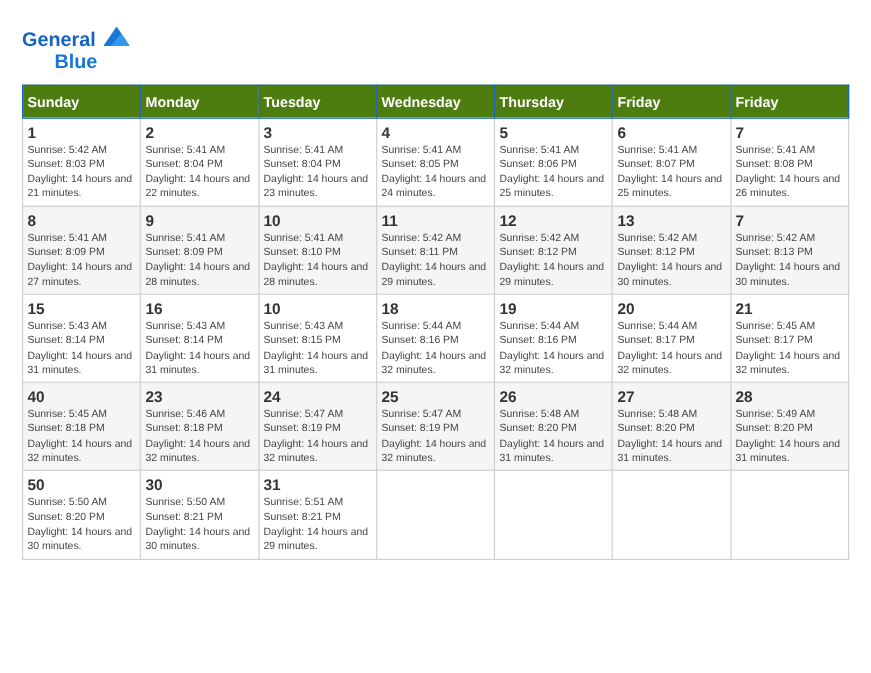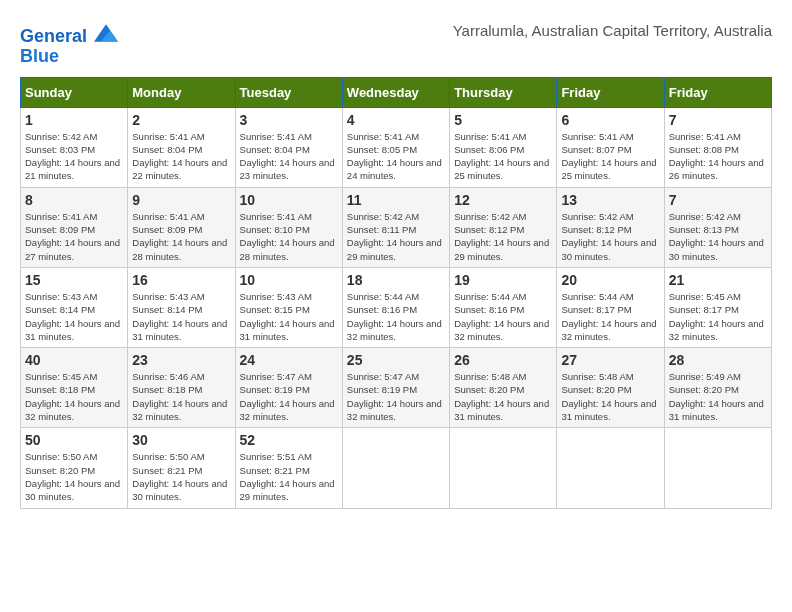--- a/index.html
+++ b/index.html
@@ -13,20 +13,21 @@
     .header {
       display: flex;
       align-items: flex-start;
       justify-content: space-between;
       margin-bottom: 4px;
     }
     .logo {
       display: flex;
       align-items: center;
       margin-top: 4px;
+      text-align: center;
     }
     .logo-text {
       font-size: 18px;
       font-weight: bold;
       color: #333;
       line-height: 1.1;
     }
     .logo-text span {
       color: #1565c0;
     }
@@ -101,21 +102,20 @@
           <polygon points="0,22 15,0 30,22" fill="#1976d2"></polygon>
           <polygon points="8,22 20,8 30,22" fill="#42a5f5" opacity="0.7"></polygon>
         </svg>
       </div>
       <div class="logo-text">
         <span style="color:#1976d2">Blue</span>
       </div>
     </div>
   </div>
   <div class="title-block">
-    <div class="location-title">Yarralumla, Australian Capital Territory, Australia</div>
   </div>
 </div>
 
 <table>
   <thead>
     <tr>
     <th>Sunday</th>
         <th>Monday</th>
         <th>Tuesday</th>
         <th>Wednesday</th>
@@ -368,21 +368,21 @@
         </td>
         <td>
           <span class="day-num">30</span>
           <div class="day-info">
             Sunrise: 5:50 AM<br>
             Sunset: 8:21 PM<br>
             Daylight: 14 hours and 30 minutes.
           </div>
         </td>
         <td>
-          <span class="day-num">52</span>
+          <span class="day-num">31</span>
           <div class="day-info">
             Sunrise: 5:51 AM<br>
             Sunset: 8:21 PM<br>
             Daylight: 14 hours and 29 minutes.
           </div>
         </td>
         <td class="empty-cell"></td>
         <td class="empty-cell"></td>
         <td class="empty-cell"></td>
         <td class="empty-cell"></td>

